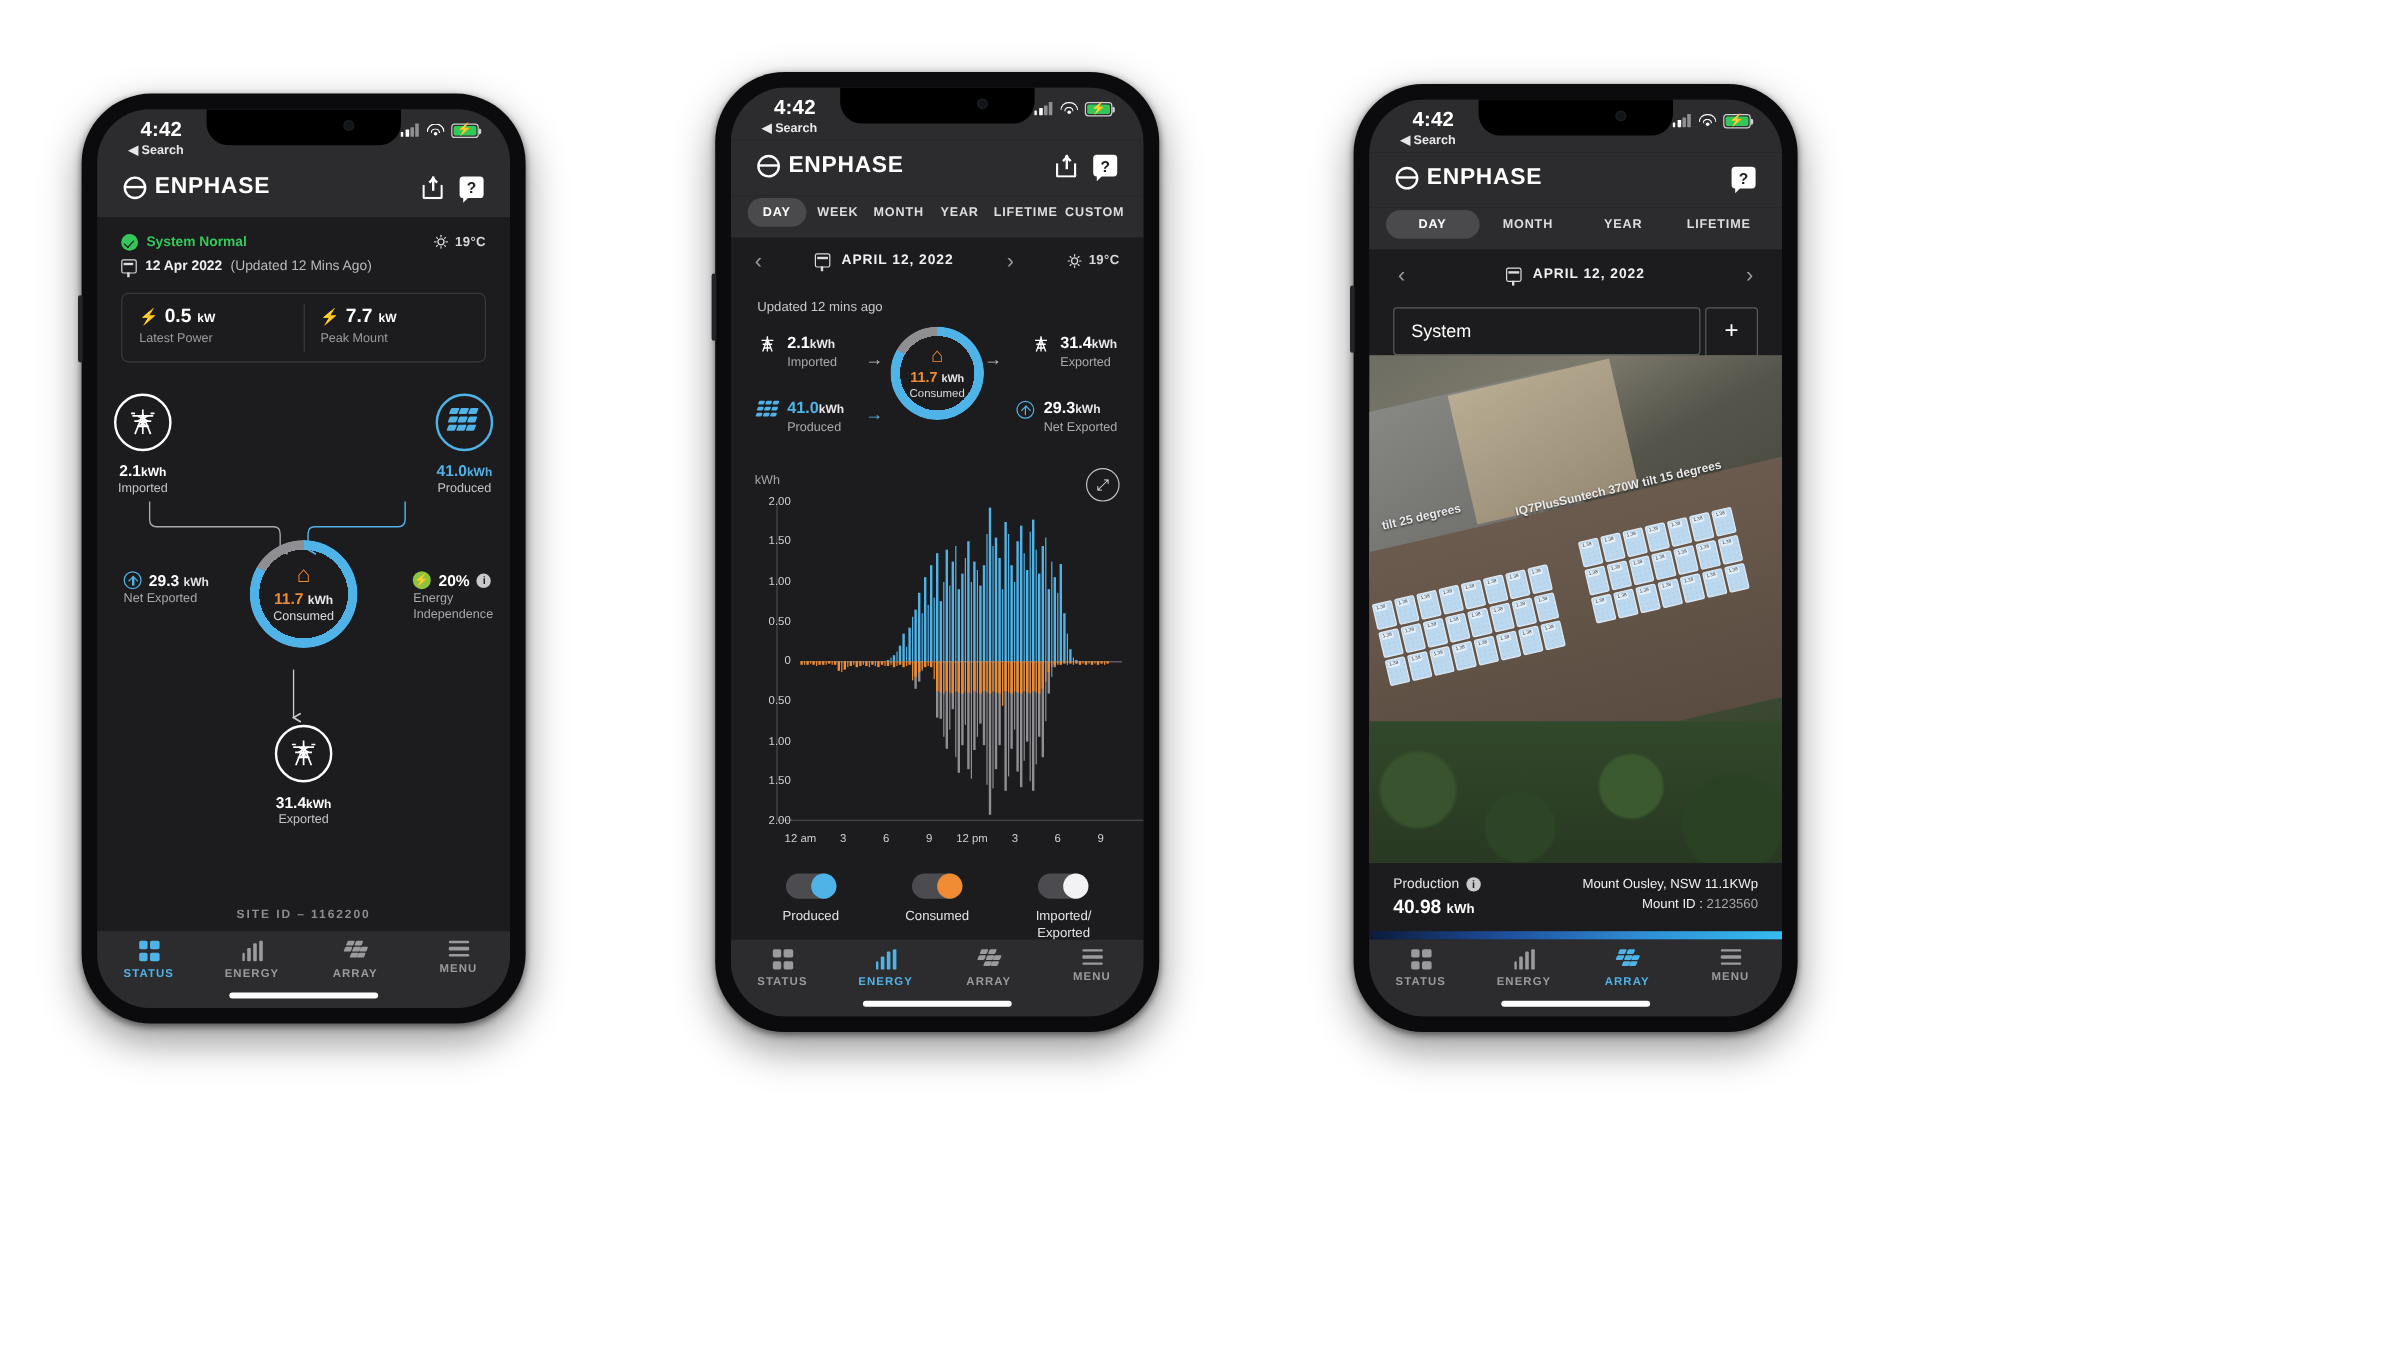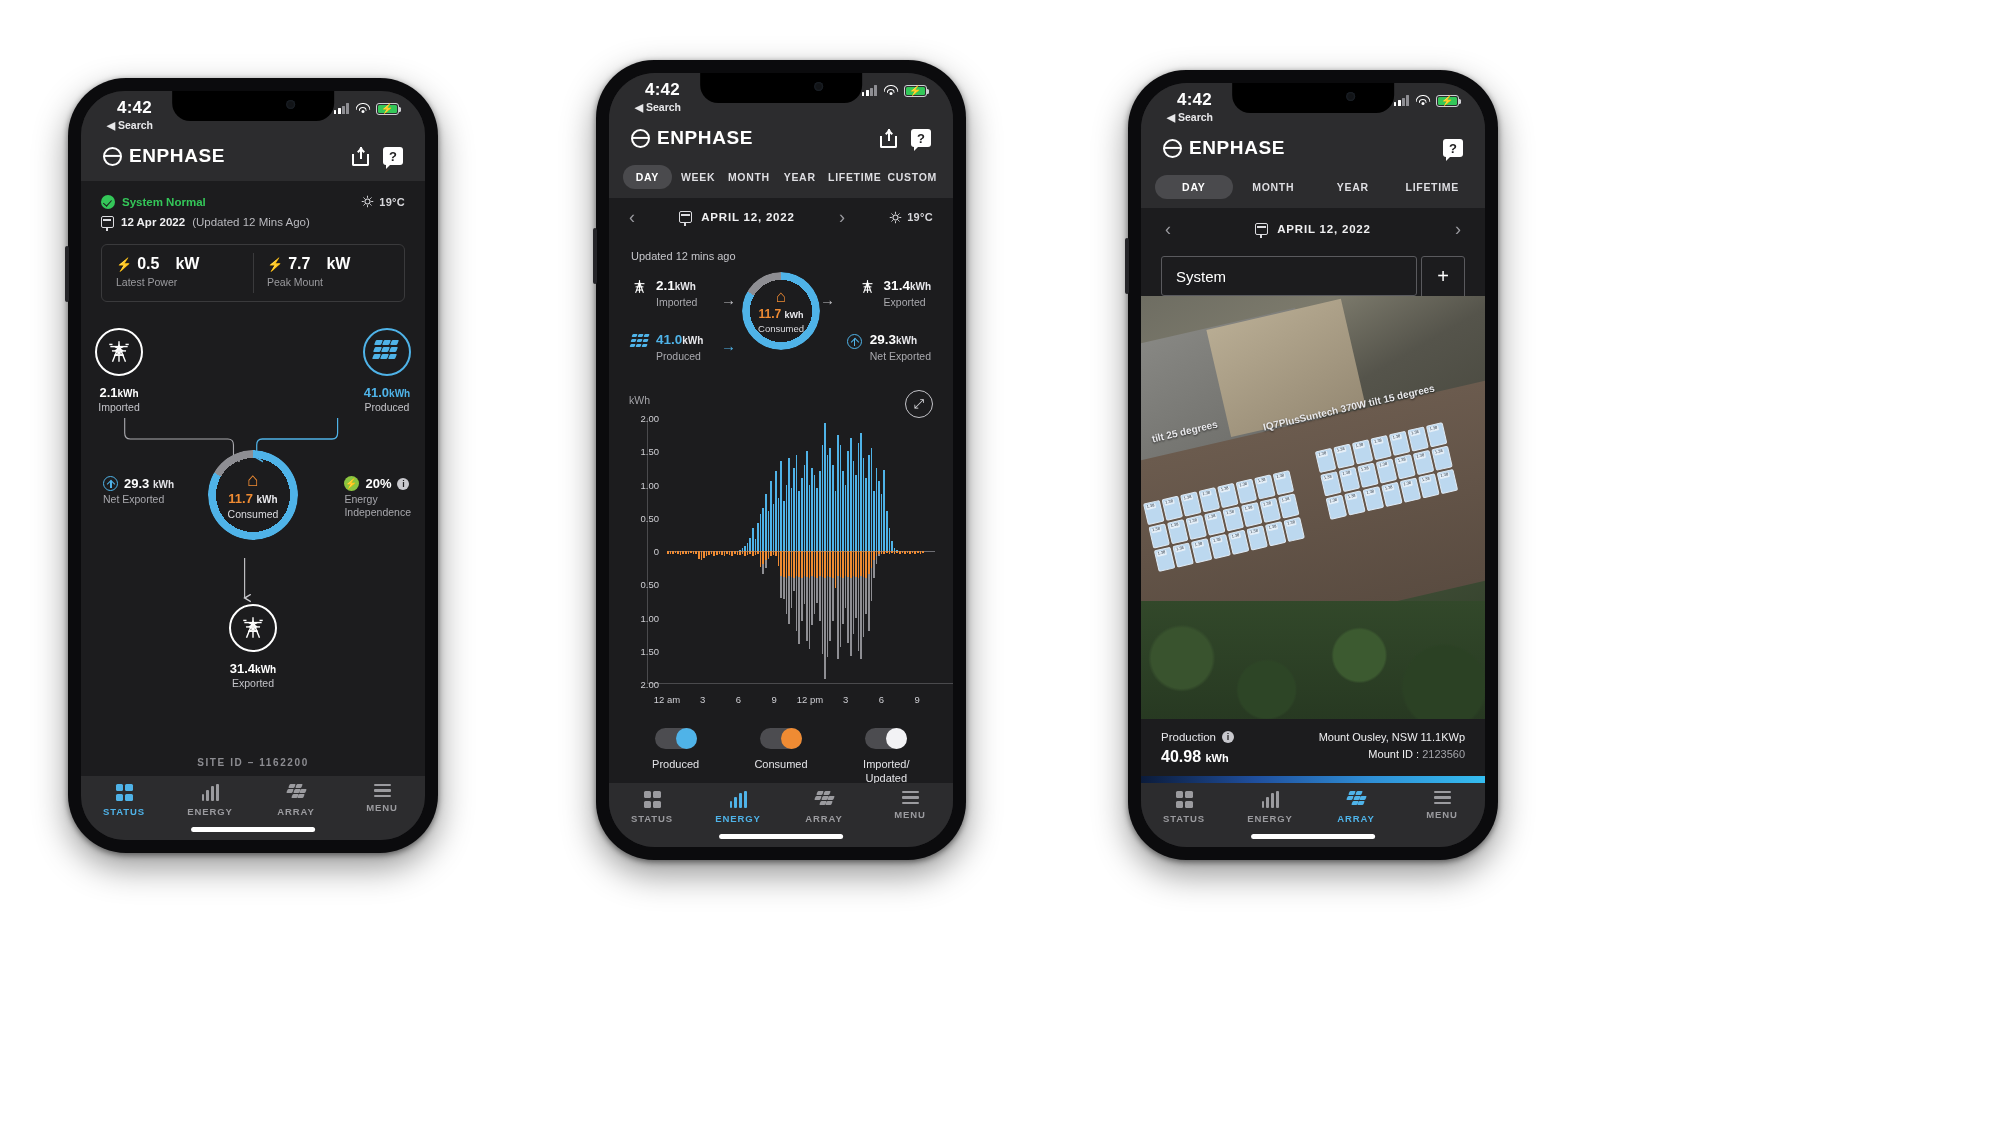--- a/index.html
+++ b/index.html
@@ -153,21 +153,21 @@
   .temp { color:#d7d7db; font-size:11px; font-weight:600; letter-spacing:.3px;}
 
   .powercard { margin:16px 20px 0 20px; border:1px solid #3a3a3c; border-radius:6px;
      display:flex; height:58px; }
   .pw { flex:1; padding:10px 0 0 14px; position:relative; }
   .pw + .pw::before { content:""; position:absolute; left:0; top:8px; bottom:8px;
      width:1px; background:#3a3a3c; }
   .pw .line1 { display:flex; align-items:baseline; gap:5px; }
   .bolt-i { color:#fff; font-size:13px; line-height:1; }
   .pw .v { color:#fff; font-size:16px; font-weight:700; }
-  .pw .u { color:#fff; font-size:16px; font-weight:600;margin-left:11px; }
+  .pw .u { color:#fff; font-size:10px; font-weight:600; }
   .pw .l { color:#9b9b9f; font-size:10.5px; margin-top:3px; }
 
   .flow { position:relative; height:430px; margin-top:6px; }
   .node { position:absolute; display:flex; flex-direction:column; align-items:center; }
   .ring { width:48px;height:48px;border-radius:50%;border:2px solid #fff;
           display:flex;align-items:center;justify-content:center; }
   .ring.blue { border-color:#4fb3e8; }
   .nval { margin-top:9px; font-size:13px; font-weight:700; color:#fff; }
   .nval .u { font-size:10px; font-weight:600; }
   .nval.blue { color:#4fb3e8; }
@@ -961,21 +961,21 @@
             <div class="sw">
                 <div class="knob" style="background:#ef8b33"></div>
               </div>
             <div class="lbl">Consumed</div>
           </div>
           <div class="lg">
             <div class="sw">
                 <div class="knob" style="background:#f2f2f5"></div>
               </div>
             <div class="lbl" style="white-space:pre-line">Imported/
-Updated</div>
+Exported</div>
           </div>
         </div>
       </div>
 
       <div class="tabbar">
         <div class="tabitem">
           <div class="ic-status">
               <i></i>
               <i></i>
               <i></i>

